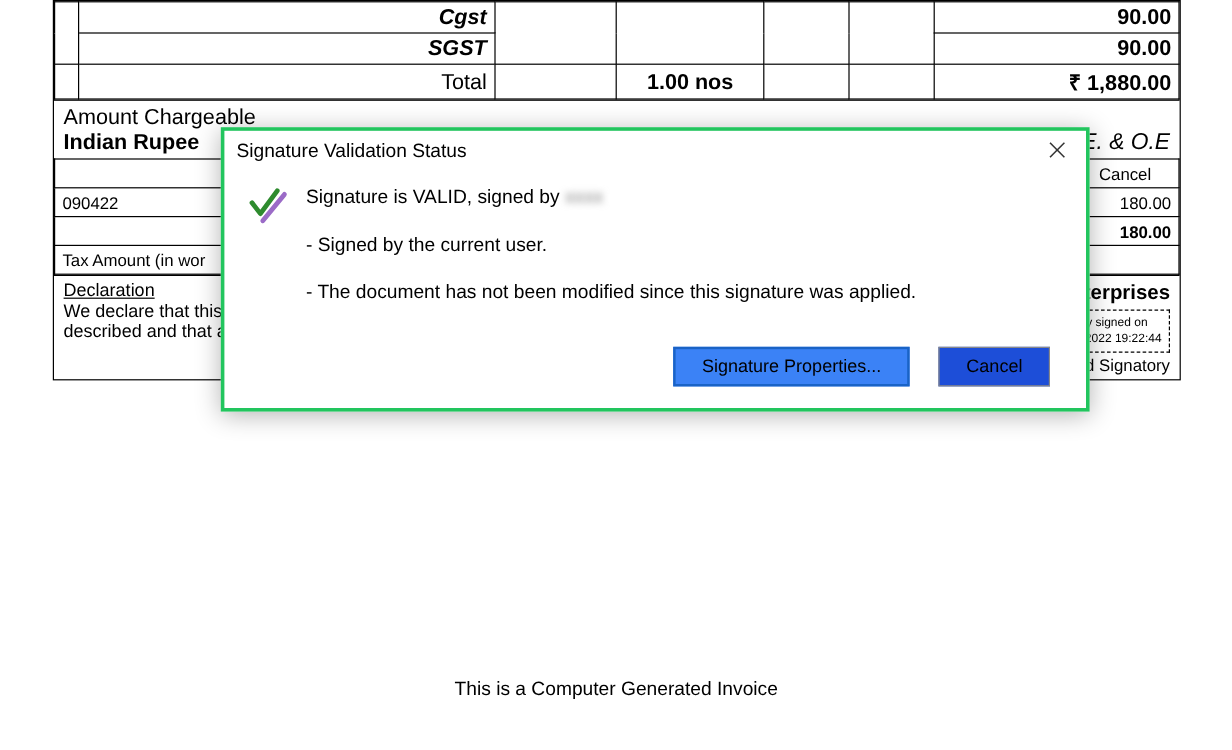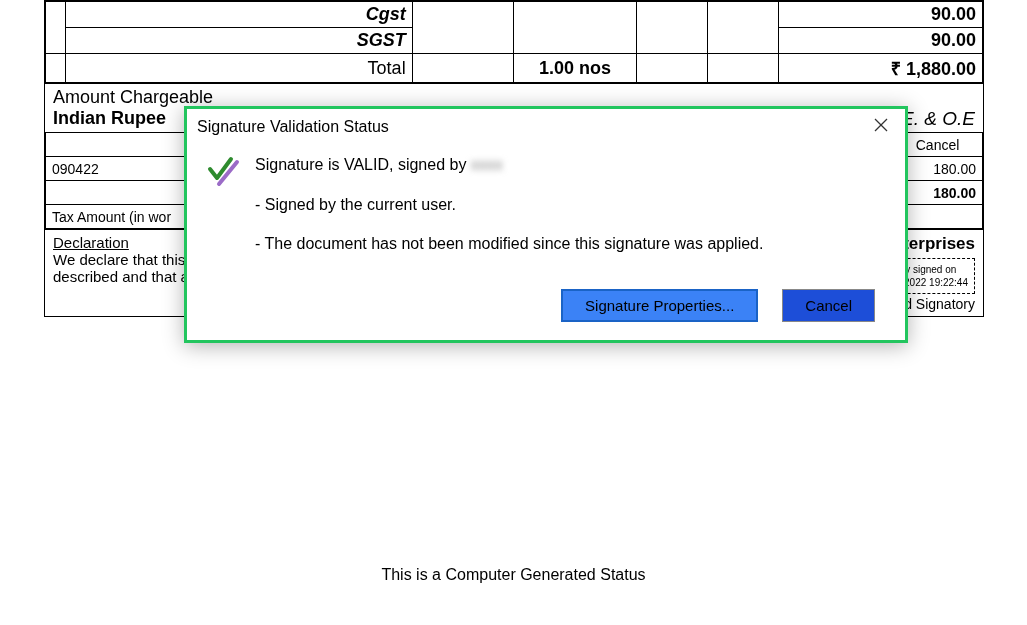--- a/index.html
+++ b/index.html
@@ -238,21 +238,21 @@
             <div>Digitally signed on</div>
             <div>01-02-2022 19:22:44</div>
           </div>
         </div>
       </div>
       <div class="auth-sig">Authorised Signatory</div>
     </div>
   </div>
 </div>
 
-<div class="footer" style="position:absolute;left:0;right:0;top:558px">This is a Computer Generated Status</div>
+<div class="footer" style="position:absolute;left:0;right:0;top:558px">This is a Computer Generated Invoice</div>
 
 <div class="eoe">E. &amp; O.E</div>
 
 <div class="dialog">
   <div class="dialog-title">
     <span>Signature Validation Status</span>
     <span class="dialog-close">
       <svg width="16" height="16" viewBox="0 0 16 16">
           <line x1="2" y1="2" x2="14" y2="14" stroke="#333" stroke-width="1.3"></line>
           <line x1="14" y1="2" x2="2" y2="14" stroke="#333" stroke-width="1.3"></line>

